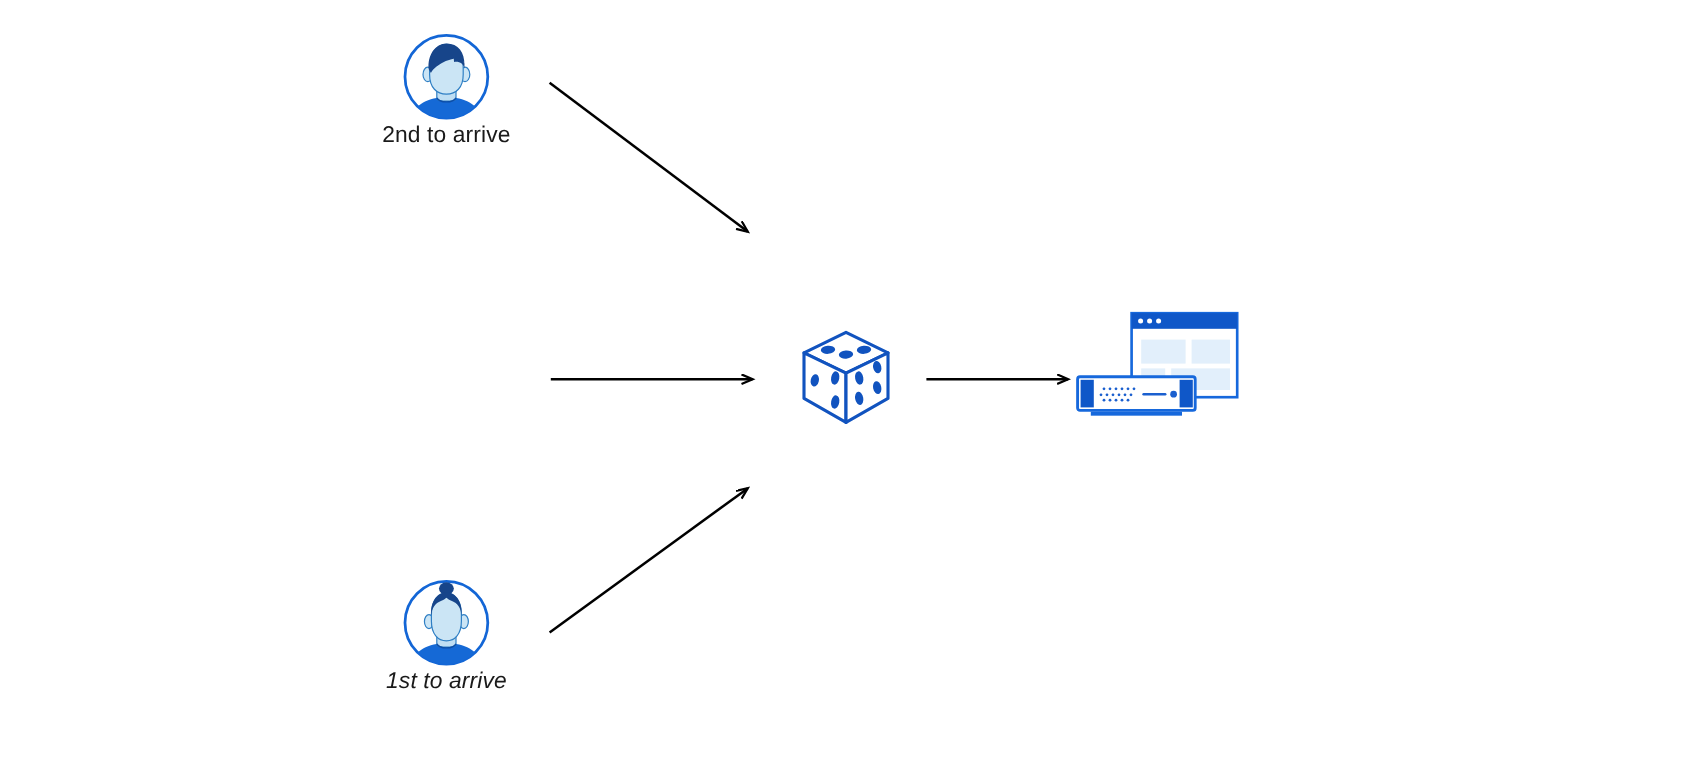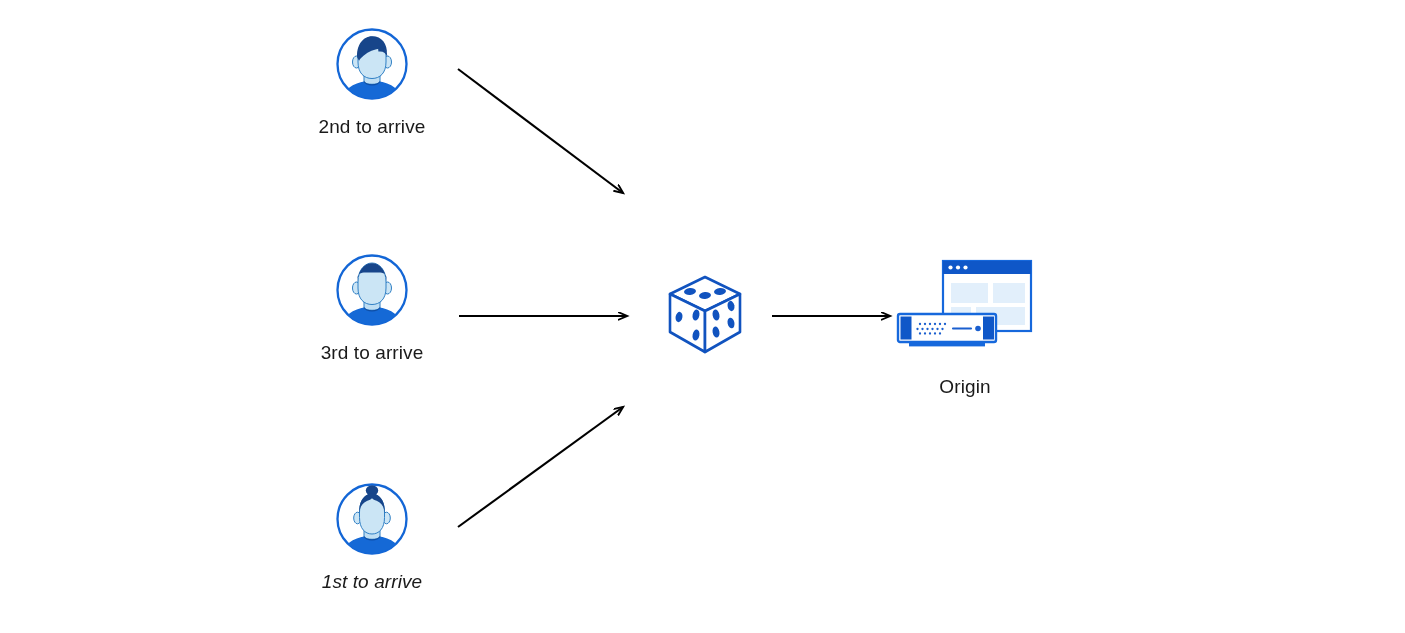--- a/index.html
+++ b/index.html
@@ -30,21 +30,20 @@
     margin: 0 auto;
   }
   .node-label {
     font-size: 19px;
     color: #1a1a1a;
     font-family: "Liberation Sans", sans-serif;
     letter-spacing: 0.1px;
     white-space: nowrap;
   }
   .avatar-label {
-    margin-top: 14px;
   }
   .origin-node {
     width: 170px;
     text-align: center;
   }
   .origin-art {
     position: relative;
     width: 140px;
     height: 100px;
     margin: 0 auto;
@@ -115,44 +114,20 @@
                    C27.4,31.3 25.8,33 25.1,34.8 Z" fill="#17458a"></path>
           <path d="M44,21.8 C48.2,20.8 52,22.6 53,27.6 L53.2,31.2 C52.2,27 49,25 44.4,25.6 Z" fill="#17458a"></path>
 
           <path d="M30,55.5 C32.5,60 43.5,60 46,55.5" fill="none" stroke="#0d4ea8" stroke-width="1.2"></path>
         </g>
       </svg>
     </div>
     <div class="node-label avatar-label">2nd to arrive</div>
   </div>
 
-  <div class="node avatar-node" style="left:302px; top:252px;">
-    <div class="avatar-wrap">
-      <svg viewBox="0 0 76 76" width="76" height="76">
-        <defs>
-          <clipPath id="clipB">
-              <circle cx="38" cy="38" r="34.5"></circle>
-            </clipPath>
-        </defs>
-        <circle cx="38" cy="38" r="34.5" fill="#ffffff" stroke="#1366d6" stroke-width="2.3"></circle>
-        <g clip-path="url(#clipB)">
-          <path d="M7,78 C9,62 21,55 38,55 C55,55 67,62 69,78 Z" fill="#1569d6"></path>
-          <path d="M30,44 L30,56 C30,59 46,59 46,56 L46,44 Z" fill="#bfdef3" stroke="#2f7fc4" stroke-width="1"></path>
-          <ellipse cx="22.5" cy="36" rx="4" ry="6" fill="#cbe5f5" stroke="#2f7fc4" stroke-width="1"></ellipse>
-          <ellipse cx="53.5" cy="36" rx="4" ry="6" fill="#cbe5f5" stroke="#2f7fc4" stroke-width="1"></ellipse>
-          <path d="M24,30 C24,17 31.5,11 38,11 C44.5,11 52,17 52,30 L52,36 C52,47 46,52.5 38,52.5 C30,52.5 24,47 24,36 Z" fill="#cbe5f5" stroke="#2f7fc4" stroke-width="1"></path>
-
-          <path d="M23.6,30.5 C23.6,18.6 30.2,11.2 38,11.2 C45.8,11.2 52.4,18.6 52.4,30.5
-                   L52.4,25.2 C52.4,22 49.5,20.4 44.5,20.4 L31.5,20.4 C26.6,20.4 23.6,22 23.6,25.2 Z" fill="#17458a"></path>
-          <path d="M30,55.5 C32.5,60 43.5,60 46,55.5" fill="none" stroke="#0d4ea8" stroke-width="1.2"></path>
-        </g>
-      </svg>
-    </div>
-    <div class="node-label avatar-label">3rd to arrive</div>
-  </div>
 
   <div class="node avatar-node" style="left:302px; top:481px;font-style:italic;">
     <div class="avatar-wrap">
       <svg viewBox="0 0 76 76" width="76" height="76">
         <defs>
           <clipPath id="clipC">
               <circle cx="38" cy="38" r="34.5"></circle>
             </clipPath>
         </defs>
         <circle cx="38" cy="38" r="34.5" fill="#ffffff" stroke="#1366d6" stroke-width="2.3"></circle>
@@ -244,16 +219,15 @@
               <circle cx="30" cy="75.5" r="1.15"></circle>
             <circle cx="35" cy="75.5" r="1.15"></circle>
               <circle cx="40" cy="75.5" r="1.15"></circle>
             <circle cx="45" cy="75.5" r="1.15"></circle>
           </g>
           <line x1="58" y1="70.5" x2="76" y2="70.5" stroke="#1a5fcf" stroke-width="2.1" stroke-linecap="round"></line>
           <circle cx="83" cy="70.5" r="2.8" fill="#1a5fcf"></circle>
         </g>
       </svg>
     </div>
-    <div class="node-label origin-label">Origin</div>
   </div>
 
 </div>
 
 </body></html>

